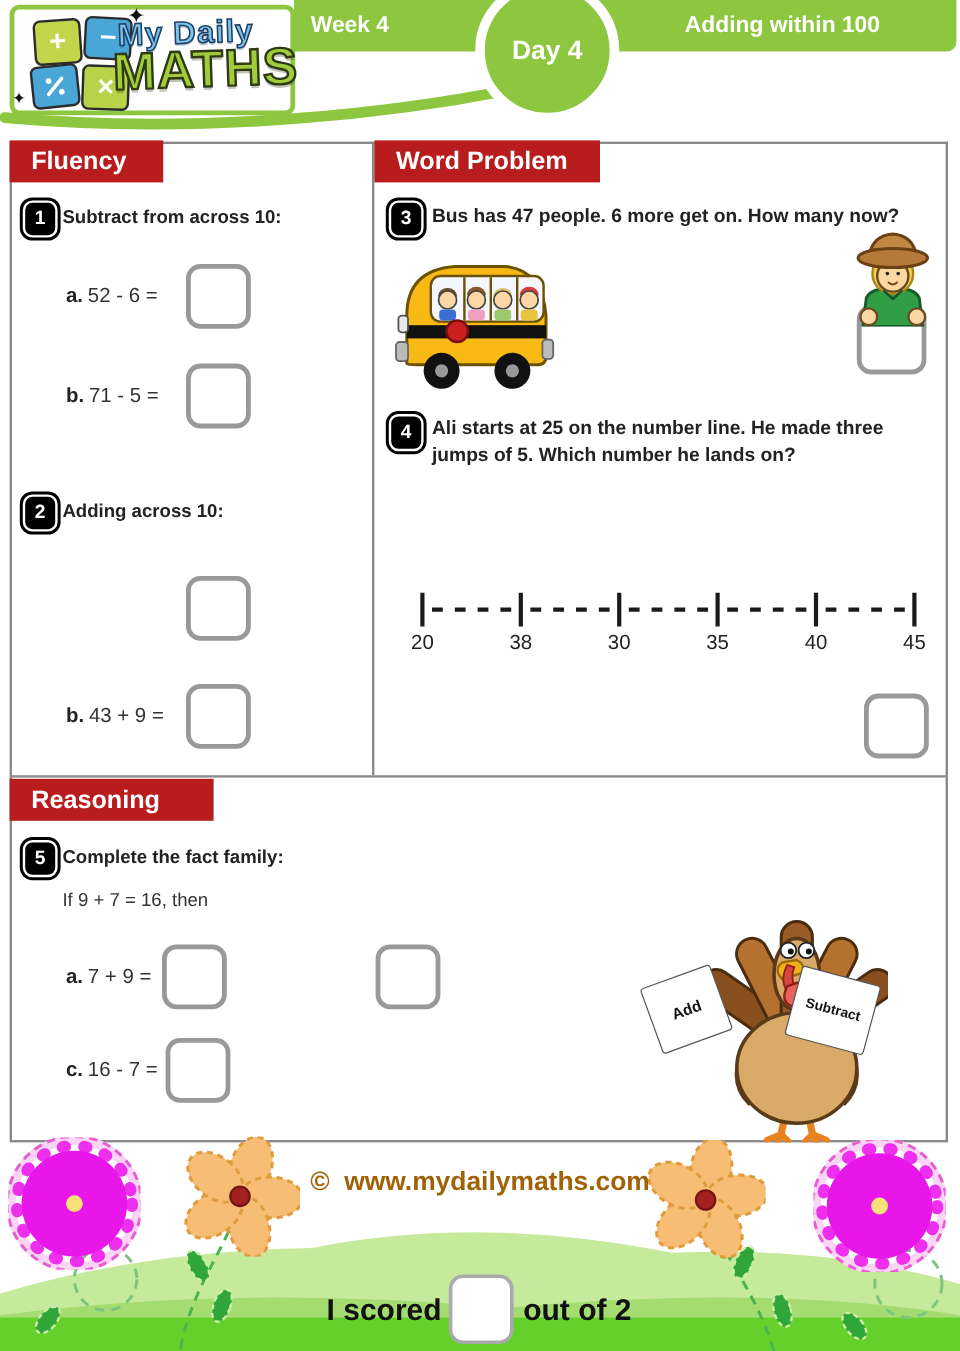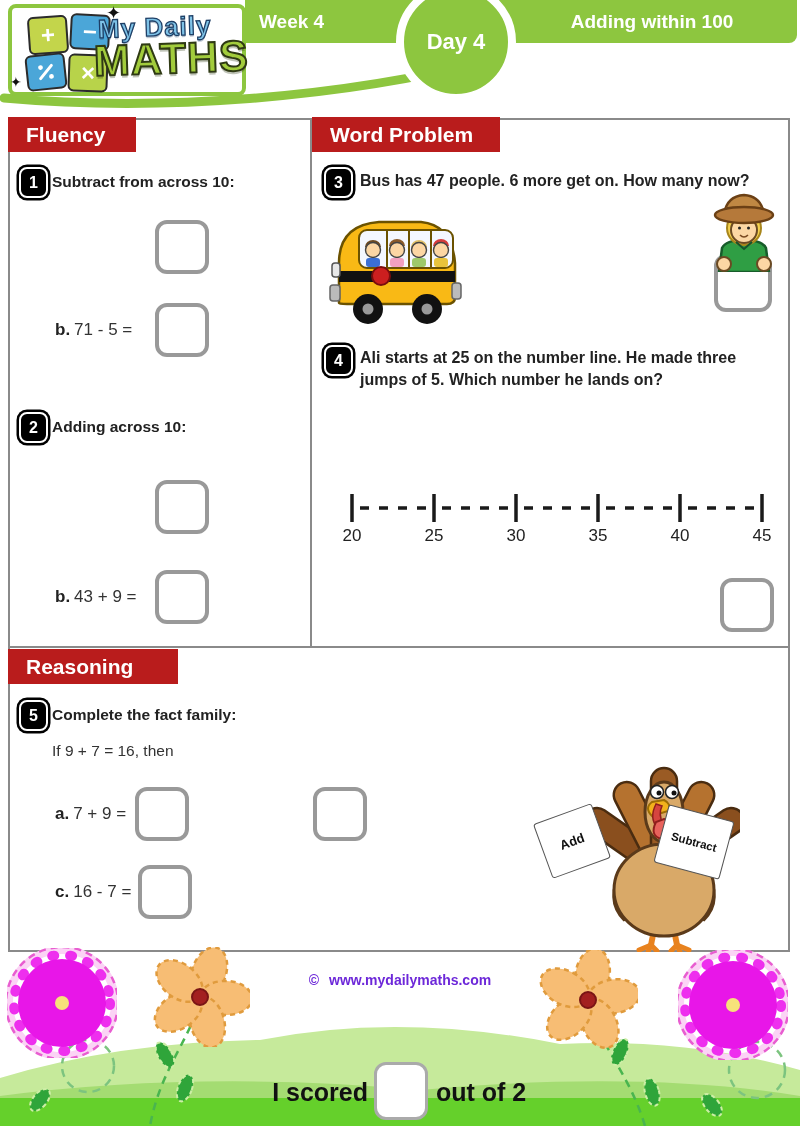--- a/index.html
+++ b/index.html
@@ -44,21 +44,21 @@
   .qrow{position:absolute;height:54px;line-height:54px;font-size:17px;color:#333;white-space:nowrap}
   .qrow b{color:#222;margin-right:4px}
   .ans-box{position:absolute;width:54px;height:54px;background:#fff;border:4px solid #999;
            border-radius:12px;box-sizing:border-box}
   .nl-label{position:absolute;width:44px;text-align:center;font-size:17px;color:#222}
   .sign{position:absolute;background:#fff;border:1.5px solid #555;border-radius:3px;display:flex;
         align-items:center;justify-content:center;font-weight:700;color:#111;z-index:3}
 
   
   .copyright{position:absolute;left:0;top:972px;width:800px;text-align:center;z-index:2;
-             color:#6d28d9;font-weight:700;font-size:14px}
+             color:#a16207;font-weight:700;font-size:22px}
   .score-txt{position:absolute;top:1078px;font-weight:700;font-size:25px;color:#111;z-index:2}
   .score-box{position:absolute;left:374px;top:1062px;width:54px;height:58px;background:#fff;
              border:3px solid #aaa;border-radius:12px;box-sizing:border-box;z-index:2}
 </style>
 </head>
 <body>
 
 <div class="page">
 
   <div class="hdr-bar">
@@ -102,20 +102,23 @@
 
   <div class="sec-hdr" style="left:8px;top:117px;width:128px">
     <span>Fluency</span>
   </div>
 
   <div class="badge" style="left:19px;top:167px">
     <span>1</span>
   </div>
   <div class="prompt" style="left:52px;top:173px">Subtract from across 10:</div>
 
+  <div class="qrow" style="left:55px;top:220px">
+    <b>a.</b><span>52 - 6 =</span>
+  </div>
   <div class="ans-box" style="left:155px;top:220px"></div>
 
   <div class="qrow" style="left:55px;top:303px">
     <b>b.</b><span>71 - 5 =</span>
   </div>
   <div class="ans-box" style="left:155px;top:303px"></div>
 
   <div class="badge" style="left:19px;top:412px">
     <span>2</span>
   </div>
@@ -200,21 +203,21 @@
       <g stroke-dasharray="9 10">
         <line x1="20" y1="16" x2="86" y2="16"></line>
           <line x1="102" y1="16" x2="168" y2="16"></line>
         <line x1="184" y1="16" x2="250" y2="16"></line>
           <line x1="266" y1="16" x2="332" y2="16"></line>
         <line x1="348" y1="16" x2="414" y2="16"></line>
       </g>
     </g>
   </svg>
   <span class="nl-label" style="left:330px;top:526px">20</span>
-  <span class="nl-label" style="left:412px;top:526px">25</span>
+  <span class="nl-label" style="left:412px;top:526px">38</span>
   <span class="nl-label" style="left:494px;top:526px">30</span>
   <span class="nl-label" style="left:576px;top:526px">35</span>
   <span class="nl-label" style="left:658px;top:526px">40</span>
   <span class="nl-label" style="left:740px;top:526px">45</span>
 
   <div class="ans-box" style="left:720px;top:578px"></div>
 
   <div class="sec-hdr" style="left:8px;top:649px;width:170px">
     <span>Reasoning</span>
   </div>

